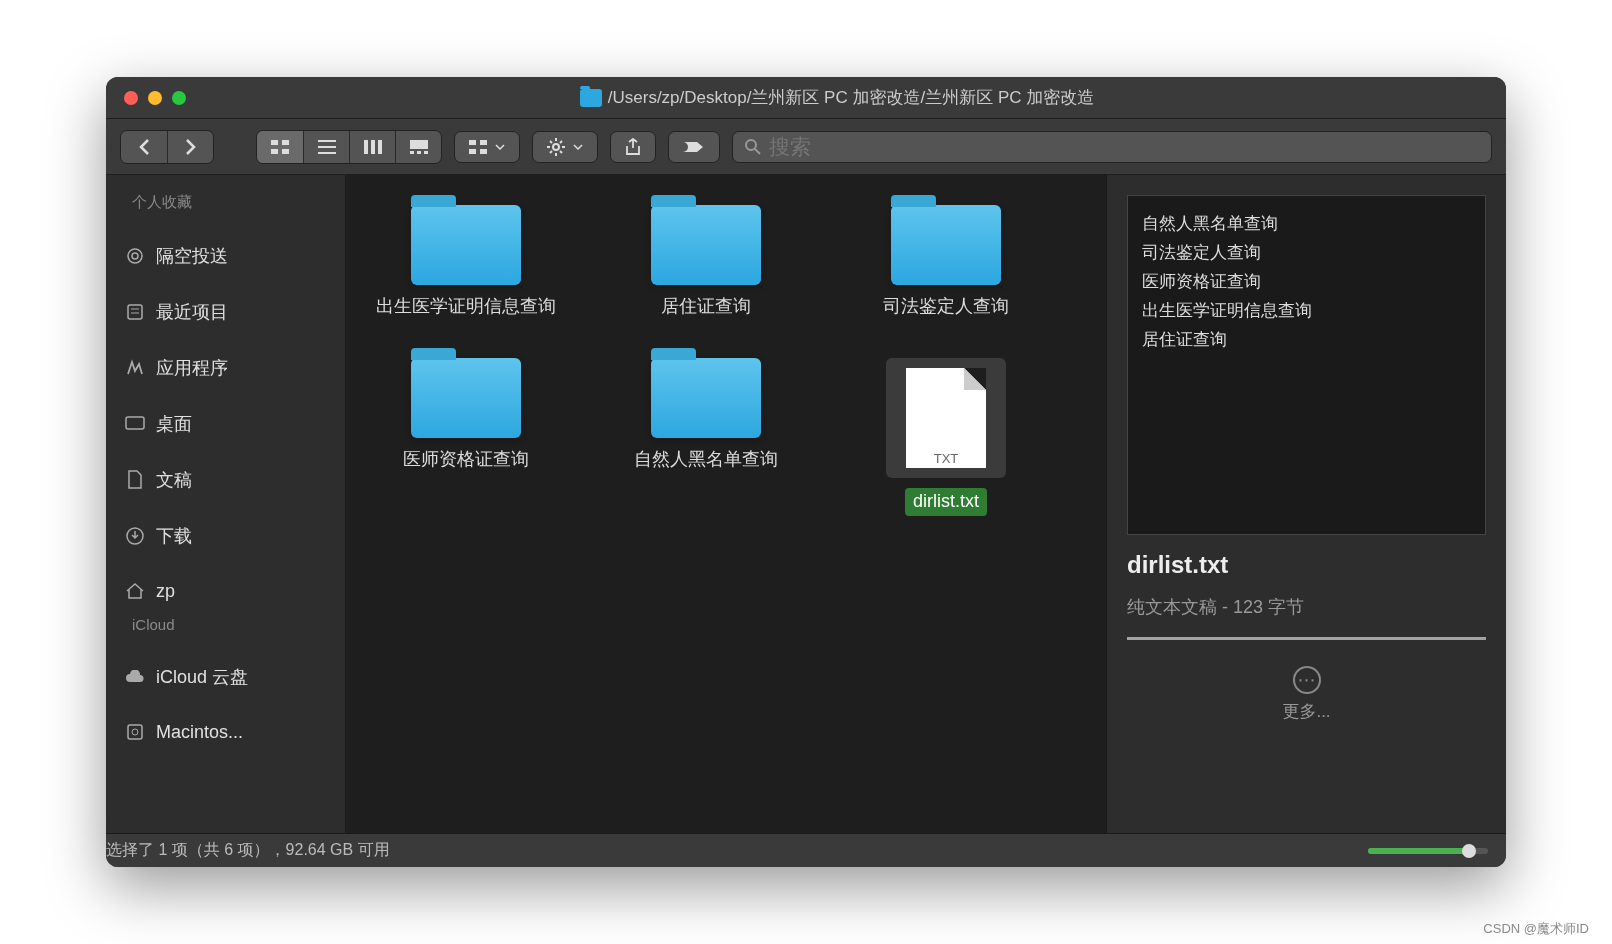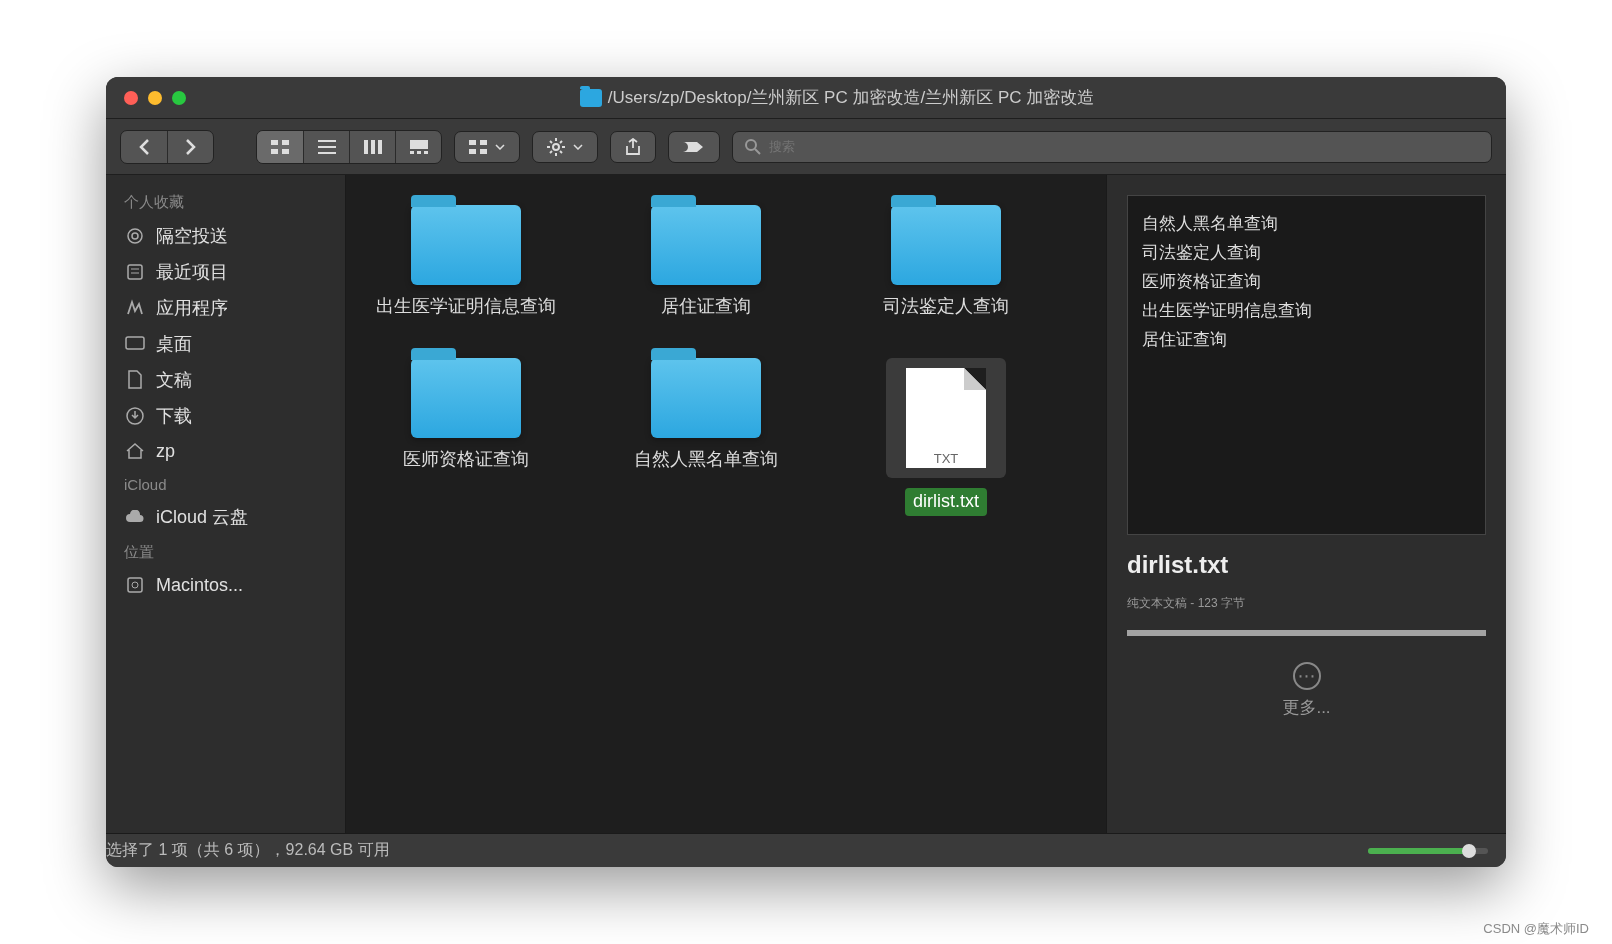--- a/index.html
+++ b/index.html
@@ -15,41 +15,41 @@
 .toolbar { height: 56px; background: #3a3a3a; display: flex; align-items: center; padding: 0 14px; gap: 12px; border-bottom: 1px solid #1e1e1e; }
 .nav-group { display: flex; background: #545454; border-radius: 7px; overflow: hidden; border:1px solid #222; }
 .nav-btn { width: 46px; height: 32px; display: flex; align-items: center; justify-content: center; color: #ddd; cursor: pointer; }
 .nav-btn + .nav-btn { border-left: 1px solid #2a2a2a; }
 .view-group { display: flex; background: #545454; border-radius: 7px; overflow: hidden; border:1px solid #222; margin-left: 30px;}
 .view-btn { width: 46px; height: 32px; display: flex; align-items: center; justify-content: center; color: #ddd; cursor: pointer; }
 .view-btn.active { background: #6a6a6a; }
 .view-btn + .view-btn { border-left: 1px solid #2a2a2a; }
 .tool-btn { height: 32px; background: #545454; border-radius: 7px; display: flex; align-items: center; justify-content: center; color: #ddd; cursor: pointer; padding: 0 14px; gap: 8px; border:1px solid #222;}
 .search-box { flex: 1; height: 32px; background: #545454; border-radius: 7px; display: flex; align-items: center; padding: 0 12px; color: #999; gap: 8px; border:1px solid #222;}
-.search-box input { background: transparent; border: none; outline: none; color: #ddd; font-size: 13px; flex: 1; }
+.search-box input { background: transparent; border: none; outline: none; color: #ddd; font-size: 21px; flex: 1; }
 .body { flex: 1; display: flex; overflow: hidden; }
 .sidebar { width: 240px; background: #2d2d2d; overflow-y: auto; padding: 10px 0; border-right: 1px solid #1a1a1a; position: relative;}
-.sb-section { color: #8a8a8a; font-size: 15px; padding: 8px 18px 6px; font-weight: 500; }
-.sb-item { display: flex; align-items: center; gap: 10px; padding: 6px 18px; color: #e0e0e0; font-size: 18px; cursor: pointer; }
+.sb-section { color: #8a8a8a; font-size: 15px; padding: 8px 18px 6px; font-weight: 500; margin-left: 8px; }
+.sb-item { display: flex; align-items: center; gap: 10px; padding: 6px 18px; color: #e0e0e0; font-size: 18px; cursor: pointer; margin-top: 20px; }
 .sb-icon { width: 22px; height: 22px; display: flex; align-items: center; justify-content: center; color: #aaa; }
 .content { flex: 1; background: #1e1e1e; overflow: auto; padding: 30px; }
 .grid { display: flex; flex-wrap: wrap; gap: 40px 60px; }
 .item { width: 180px; display: flex; flex-direction: column; align-items: center; gap: 10px; cursor: pointer; }
 .folder-icon { width: 110px; height: 80px; background: linear-gradient(#5ec4ed,#2ca7e0); border-radius: 6px; position: relative; box-shadow: 0 2px 6px rgba(0,0,0,.3); }
 .folder-icon::before { content:''; position:absolute; top:-10px; left:0; width:45px; height:12px; background:#3aa8d4; border-radius:4px 4px 0 0; }
 .file-icon-wrap { width: 120px; height: 120px; background:#3b3b3b; border-radius:6px; display:flex; align-items:center; justify-content:center; }
 .file-icon { width: 80px; height: 100px; background: #fff; position: relative; display: flex; align-items: flex-end; justify-content: center; color: #666; font-size: 13px; padding-bottom: 2px; }
 .file-icon::before { content:''; position:absolute; top:0; right:0; border-style:solid; border-width:0 22px 22px 0; border-color: transparent #1e1e1e transparent transparent; }
 .file-icon::after { content:''; position:absolute; top:0; right:0; border-style:solid; border-width:22px 0 0 22px; border-color: transparent transparent transparent #ccc; }
 .item-label { color: #ddd; font-size: 18px; text-align: center; line-height: 1.3; }
 .item.selected .item-label { background: #2f7d32; color: #fff; padding: 2px 8px; border-radius: 4px; }
 .preview { width: 400px; background: #2d2d2d; border-left: 1px solid #1a1a1a; padding: 20px; display: flex; flex-direction: column; gap: 16px; }
 .preview-box { background: #1a1a1a; border: 1px solid #444; padding: 14px; color: #ddd; font-size: 17px; line-height: 1.7; height: 340px; }
 .preview-title { color: #eee; font-size: 24px; font-weight: 600; }
-.preview-sub { color: #999; font-size: 12px; border-bottom:6px solid #a3a3a3; padding-bottom:18px;}
+.preview-sub { color: #999; font-size: 18px; border-bottom:3px solid #a3a3a3; padding-bottom:18px;}
 .preview-more { text-align: center; color: #999; font-size: 17px; margin-top: 10px; display:flex; flex-direction:column; align-items:center; gap:6px;}
 .more-dots { width:28px; height:28px; border:2px solid #888; border-radius:50%; display:flex; align-items:center; justify-content:center; color:#888; font-size:18px;}
 .statusbar { height: 34px; background: #3a3a3a; border-top: 1px solid #1a1a1a; display: flex; align-items: center; justify-content: flex-start; color: #bbb; font-size: 16px; position: relative; }
 .disk-bar { position: absolute; right: 18px; width: 120px; height: 6px; background: #555; border-radius: 3px; }
 .disk-fill { height: 100%; width: 85%; background: #4bb04f; border-radius: 3px; position:relative;}
 .disk-fill::after{content:''; position:absolute; right:-6px; top:-4px; width:14px; height:14px; background:#ddd; border-radius:50%;}
 .watermark { position: absolute; bottom: 6px; right: 23px; color: #8a8a8a; font-size: 13px; }
 .sb-scroll-ind { position:absolute; bottom:6px; right:8px; color:#999;}
 svg { display: block; }
 </style>
@@ -230,21 +230,20 @@
       <div class="sb-section">iCloud</div>
       <div class="sb-item">
           <span class="sb-icon">
             <svg width="22" height="14">
               <path d="M6 12 a4 4 0 0 1 0 -8 a5 5 0 0 1 10 1 a3.5 3.5 0 0 1 0 7 z" fill="#aaa"></path>
             </svg>
           </span>
           <span>iCloud 云盘</span>
         </div>
 
-      <div class="sb-section">位置</div>
       <div class="sb-item">
           <span class="sb-icon">
             <svg width="18" height="18">
               <rect x="2" y="2" width="14" height="14" rx="2" stroke="#aaa" fill="none" stroke-width="1.5"></rect>
               <circle cx="9" cy="9" r="3" stroke="#aaa" fill="none"></circle>
             </svg>
           </span>
           <span>Macintos...</span>
         </div>
     </div>

